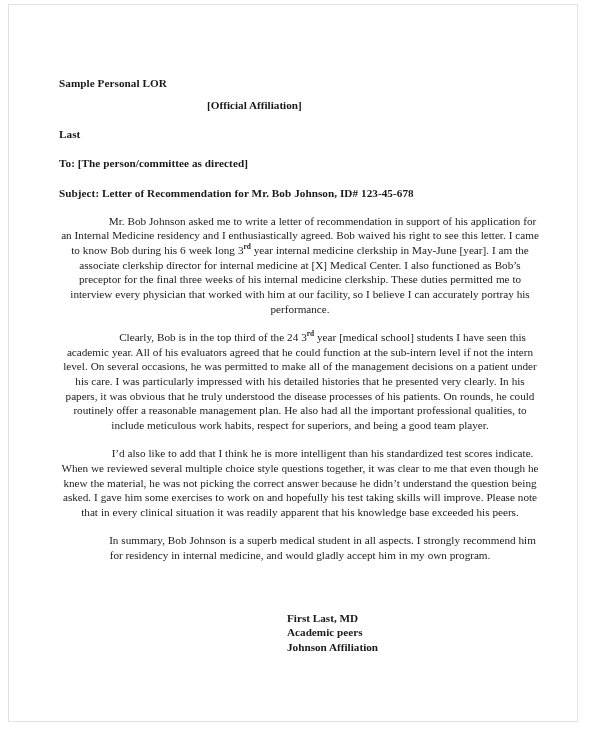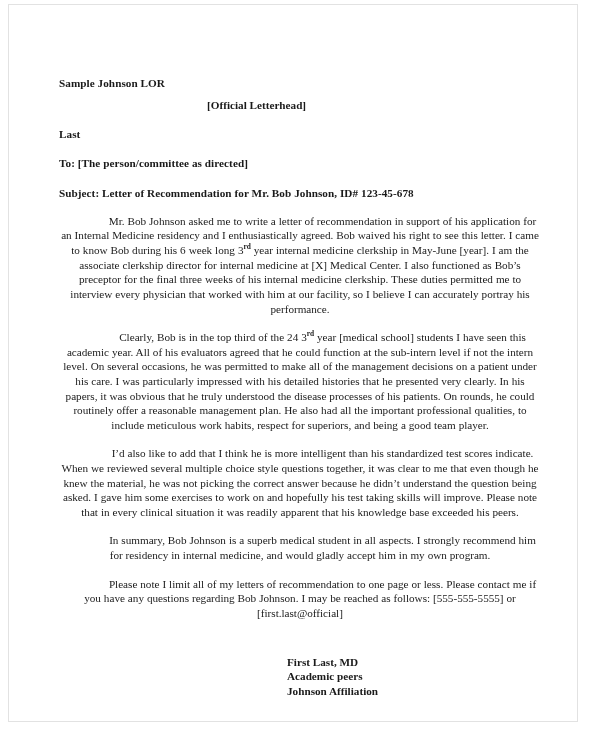--- a/index.html
+++ b/index.html
@@ -78,25 +78,25 @@
     line-height: 1.305;
   }
   #signature div { white-space: pre; }
 </style>
 </head>
 <body>
 
 <div id="page">
   <div id="sheet">
 
-    <div class="hdr-line">Sample Johnson LOR</div>
+    <div class="hdr-line">Sample Personal LOR</div>
 
     <div class="hdr-gap-sm"></div>
 
-    <div class="letterhead-row">[Official Letterhead]</div>
+    <div class="letterhead-row">[Official Affiliation]</div>
 
     <div class="hdr-gap-lg"></div>
 
     <div class="hdr-line">Last</div>
 
     <div class="hdr-gap-md"></div>
 
     <div class="hdr-line">To:  [The person/committee as directed]</div>
 
     <div class="hdr-gap-md"></div>
@@ -114,21 +114,20 @@
     <div class="para-gap"></div>
 
     <p class="body-para">I’d also like to add that I think he is more intelligent than his standardized test scores indicate. When we reviewed several multiple choice style questions together, it was clear to me that even though he knew the material, he was not picking the correct answer because he didn’t understand the question being asked.  I gave him some exercises to work on and hopefully his test taking skills will improve.  Please note that in every clinical situation it was readily apparent that his knowledge base exceeded his peers.</p>
 
     <div class="para-gap"></div>
 
     <p class="body-para">In summary, Bob Johnson is a superb medical student in all aspects.  I strongly recommend him for residency in internal medicine, and would gladly accept him in my own program.</p>
 
     <div class="para-gap"></div>
 
-    <p class="body-para">Please note I limit all of my letters of recommendation to one page or less.  Please contact me if you have any questions regarding Bob Johnson.  I may be reached as follows: [555-555-5555] or [first.last@official]</p>
 
     <div id="signature">
       <div>First Last, MD</div>
       <div>Academic peers</div>
       <div>Johnson Affiliation</div>
     </div>
 
   </div>
 </div>
 

